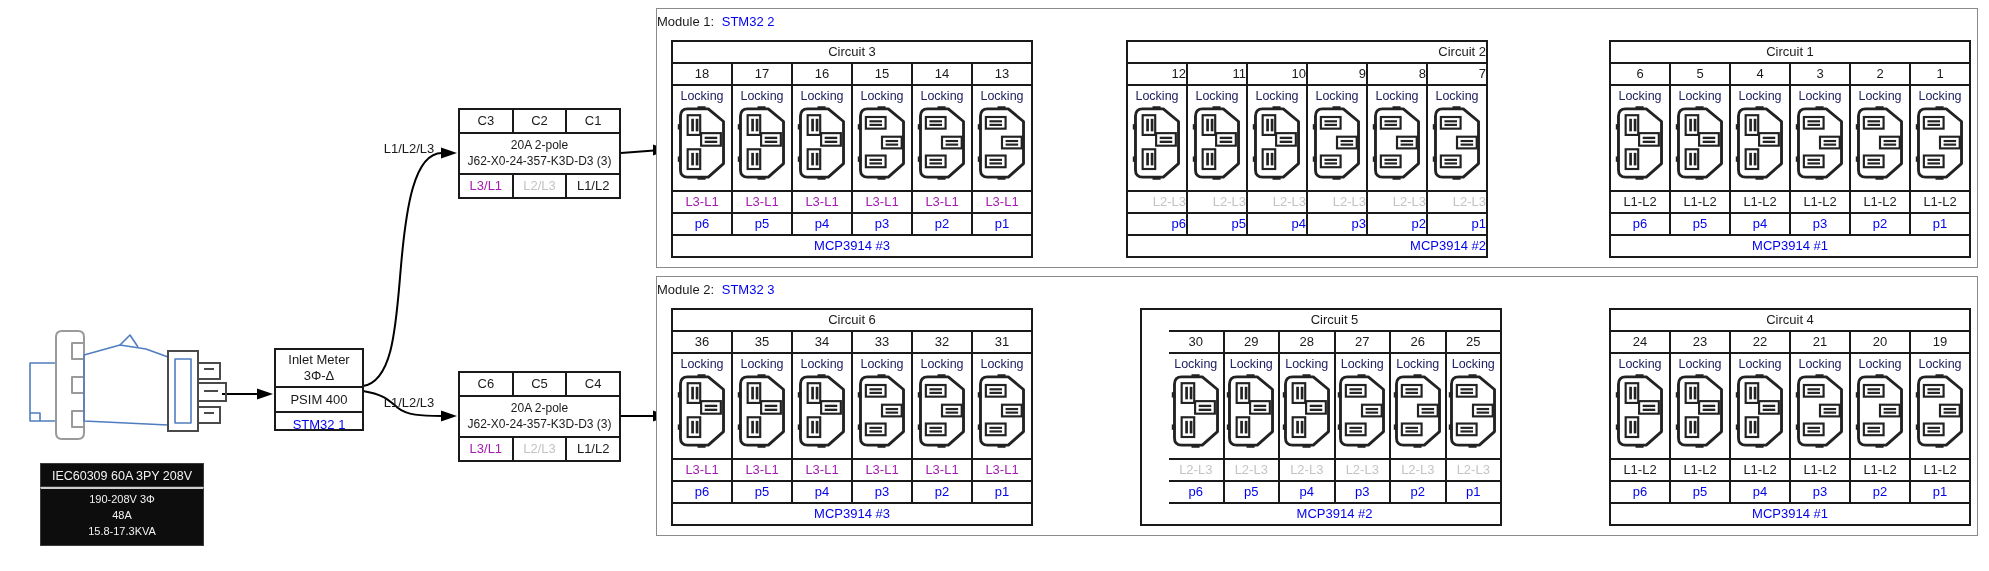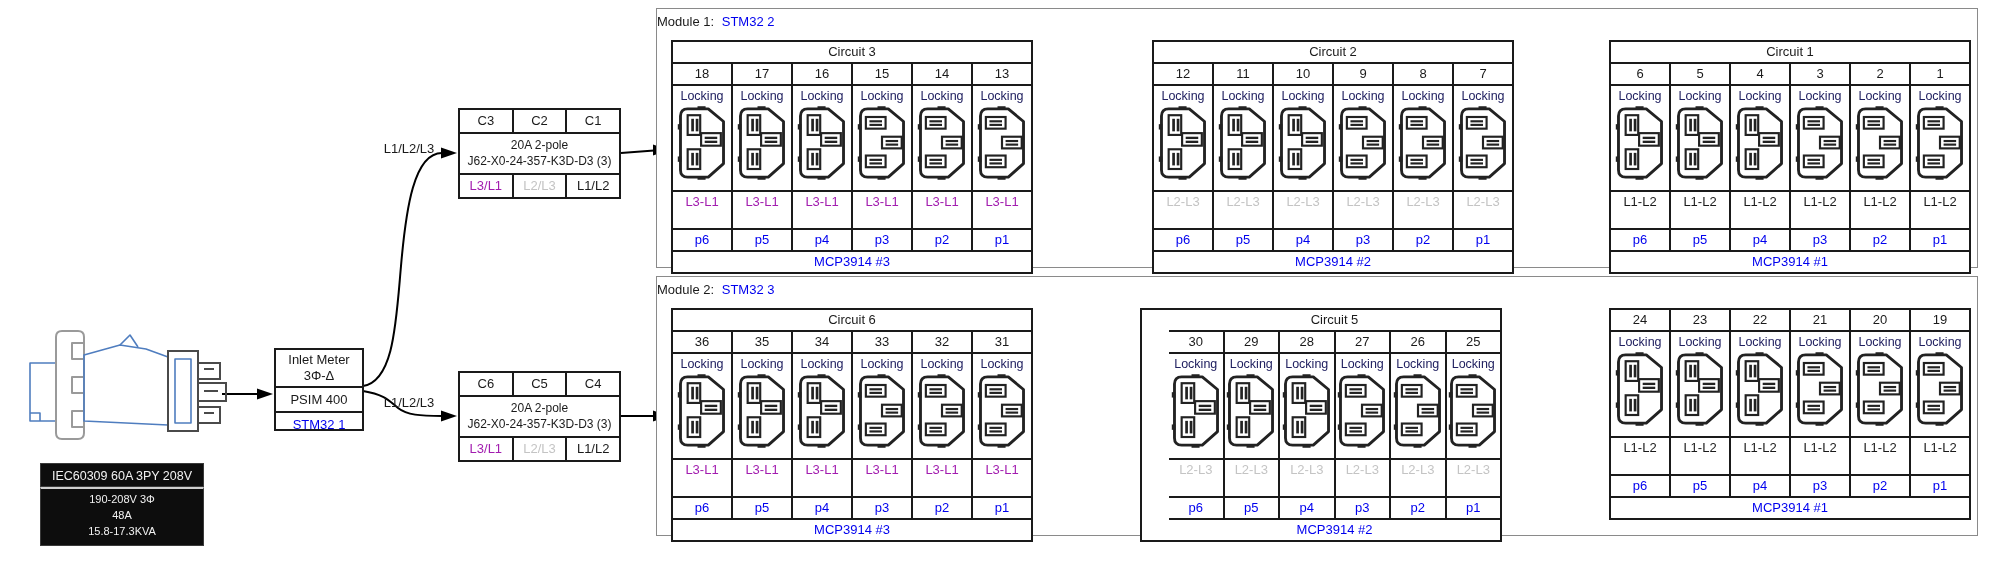--- a/index.html
+++ b/index.html
@@ -67,21 +67,21 @@
   .c-row{display:flex;border-top:2px solid #1a1a1a;}
   .c-row:first-child{border-top:none;}
   .c-cell{flex:1;border-left:2px solid #1a1a1a;overflow:hidden;}
   .c-cell:first-child{border-left:none;}
   .c-cell-full{flex:1;}
   .c-title{font-size:13px;height:20px;line-height:20px;}
   .num-cell{font-size:13px;height:20px;line-height:20px;}
   .outlet-cell{height:104px;display:flex;flex-direction:column;align-items:center;}
   .locking-label{font-size:12.5px;line-height:16px;margin-top:2px;color:#202060;}
   .outlet-icon{margin-top:2px;}
-  .phase-cell{font-size:13px;height:36px;line-height:20px;}
+  .phase-cell{font-size:13px;height:20px;line-height:20px;}
   .port-cell{font-size:13px;height:20px;line-height:20px;color:#0000ee;}
   .c-mcp{font-size:13px;height:20px;line-height:20px;color:#0000ee;}
 
   
   .oc-outline{fill:#ffffff;stroke:#222222;stroke-width:3.2;stroke-linejoin:round;}
   .oc-nub{fill:#222222;}
   .oc-slot{fill:#ffffff;stroke:#222222;stroke-width:2.4;}
   .oc-bar{fill:#222222;}
 
   
@@ -348,21 +348,21 @@
           <div class="c-cell port-cell">p5</div>
           <div class="c-cell port-cell">p4</div>
           <div class="c-cell port-cell">p3</div>
           <div class="c-cell port-cell">p2</div>
           <div class="c-cell port-cell">p1</div>
         </div>
       <div class="c-row">
           <div class="c-mcp c-cell-full">MCP3914 #3</div>
         </div>
     </div>
-      <div class="circuit" style="left: 495px;">
+      <div class="circuit" style="left: 469px; text-align: right;">
       <div class="c-row">
           <div class="c-title c-cell-full">Circuit 2</div>
         </div>
       <div class="c-row row-numbers">
           <div class="c-cell num-cell">12</div>
           <div class="c-cell num-cell">11</div>
           <div class="c-cell num-cell">10</div>
           <div class="c-cell num-cell">9</div>
           <div class="c-cell num-cell">8</div>
           <div class="c-cell num-cell">7</div>
@@ -1019,20 +1019,23 @@
           <div class="c-cell port-cell">p4</div>
           <div class="c-cell port-cell">p3</div>
           <div class="c-cell port-cell">p2</div>
           <div class="c-cell port-cell">p1</div>
         </div>
       <div class="c-row">
           <div class="c-mcp c-cell-full">MCP3914 #2</div>
         </div>
     </div>
       <div class="circuit" style="left: 952px;">
+      <div class="c-row">
+          <div class="c-title c-cell-full">Circuit 4</div>
+        </div>
       <div class="c-row row-numbers">
           <div class="c-cell num-cell">24</div>
           <div class="c-cell num-cell">23</div>
           <div class="c-cell num-cell">22</div>
           <div class="c-cell num-cell">21</div>
           <div class="c-cell num-cell">20</div>
           <div class="c-cell num-cell">19</div>
         </div>
       <div class="c-row row-outlets">
           <div class="c-cell outlet-cell">

